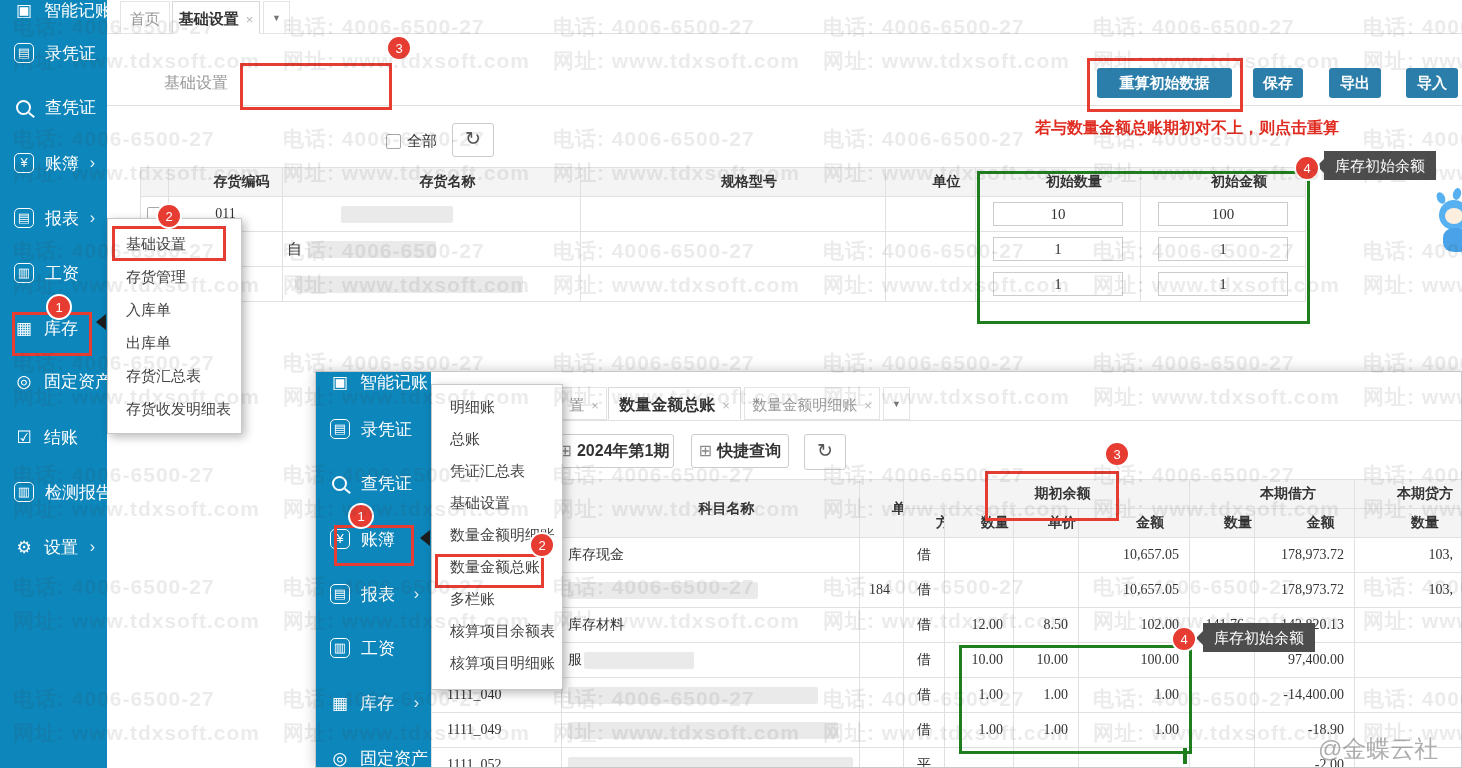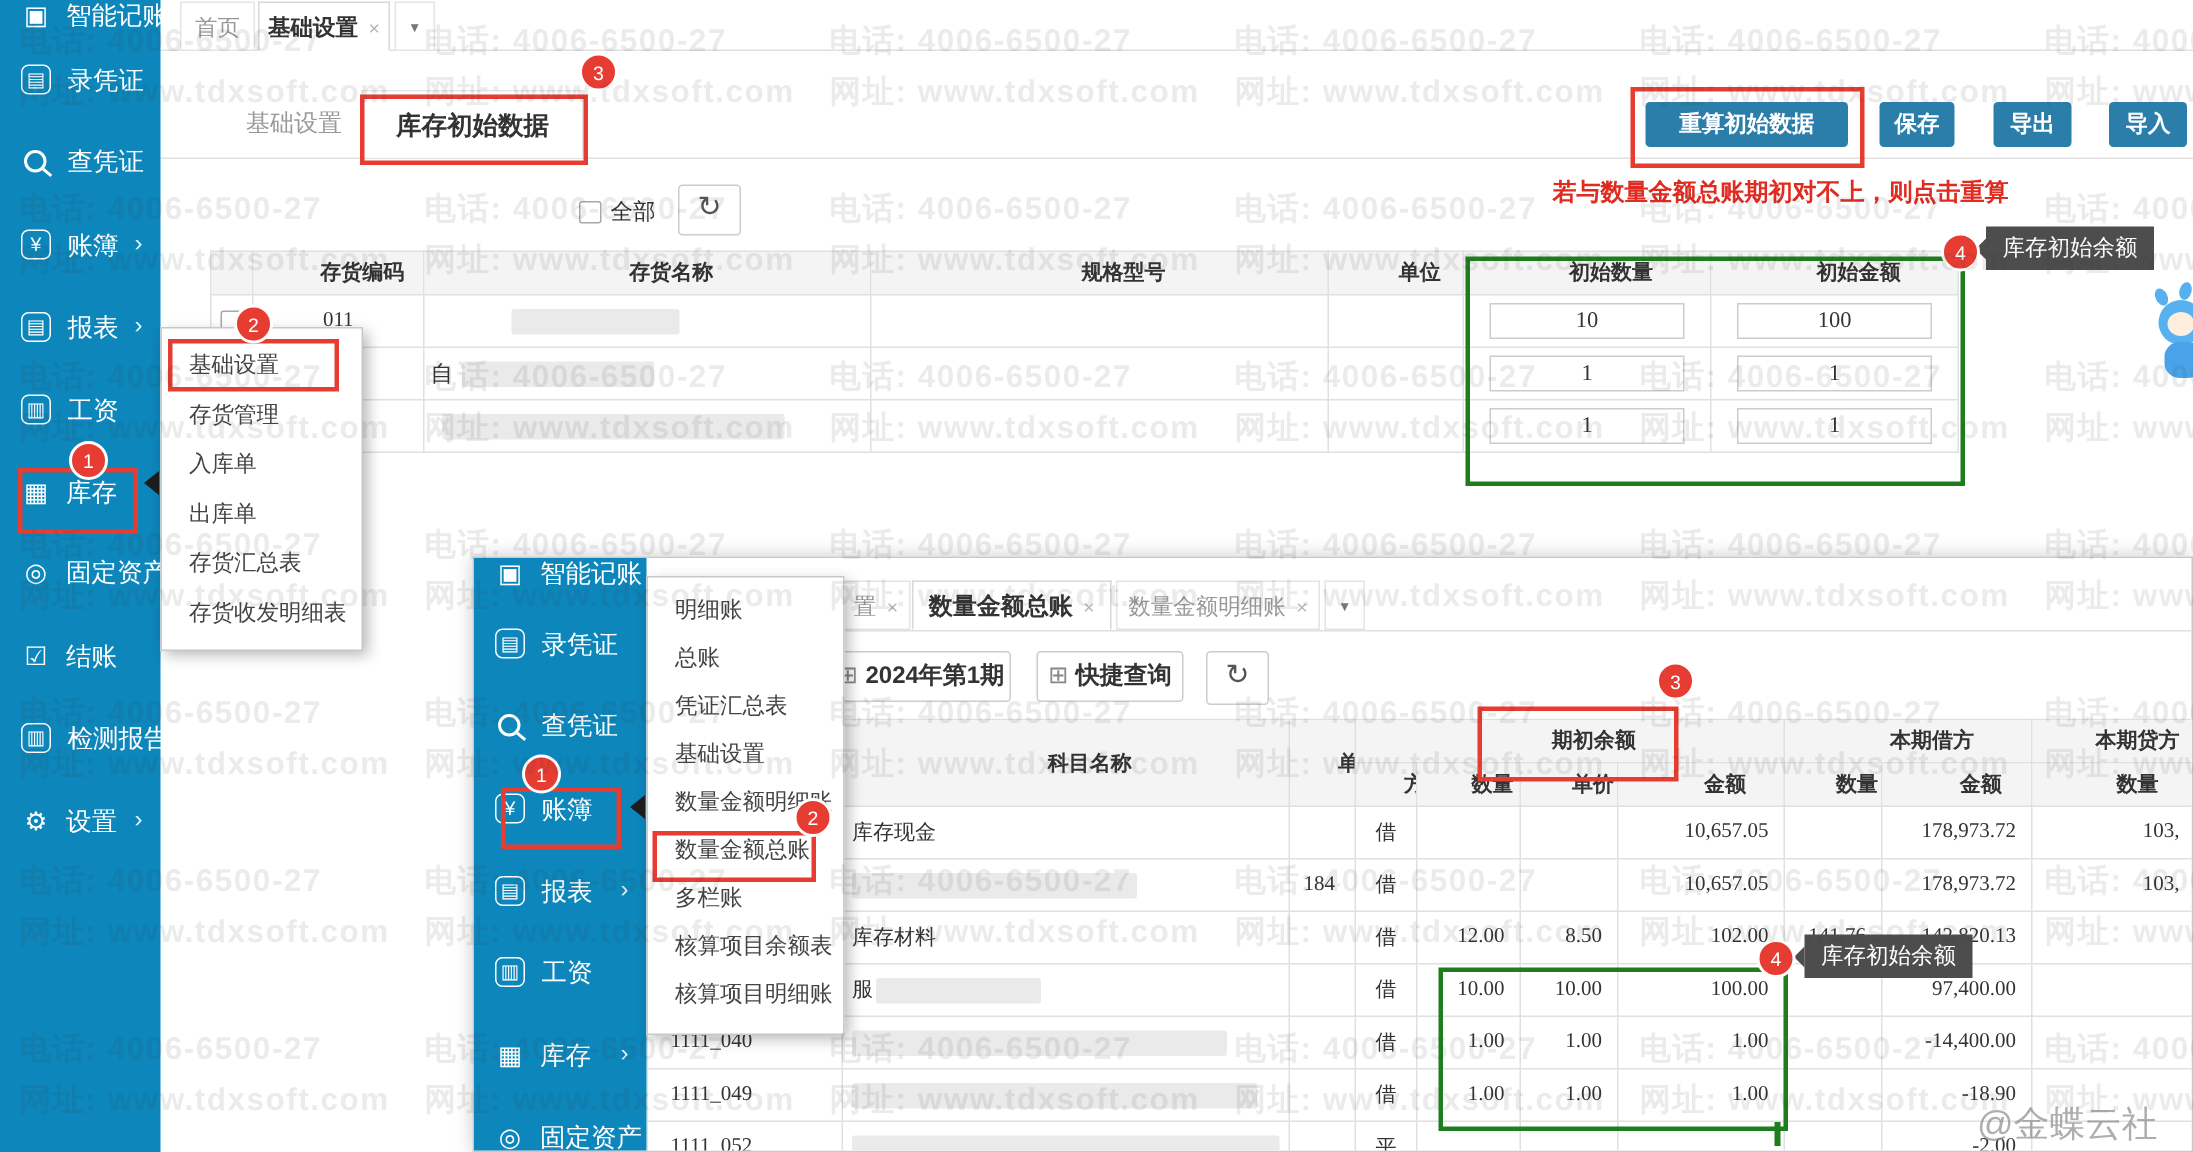--- a/index.html
+++ b/index.html
@@ -85,21 +85,20 @@
 
   <div class="hline" style="left:107px;top:33px;width:1355px;"></div>
   <div class="tab" style="left:120px;top:1px;width:50px;">首页</div>
   <div class="tab active" style="left:172px;top:1px;width:88px;">
     <span>基础设置</span><span class="x">×</span>
   </div>
   <div class="tab" style="left:263px;top:1px;width:27px;font-size:9px;color:#777;">▼</div>
 
   <div class="hline" style="left:107px;top:105px;width:1355px;"></div>
   <div class="subtab" style="left:155px;top:60px;width:82px;">基础设置</div>
-  <div class="subtab active" style="left:241px;top:60px;width:148px;font-size:17px;">库存初始数据</div>
 
   <div class="btn" style="left:1097px;top:68px;width:135px;">重算初始数据</div>
   <div class="btn" style="left:1253px;top:68px;width:50px;">保存</div>
   <div class="btn" style="left:1329px;top:68px;width:52px;">导出</div>
   <div class="btn" style="left:1406px;top:68px;width:52px;">导入</div>
   <div class="hint" style="left:1035px;top:118px;">若与数量金额总账期初对不上，则点击重算</div>
 
   <span style="position:absolute;left:386px;top:132px;">
     <span class="cb"></span><span class="cblab">全部</span>
   </span>

